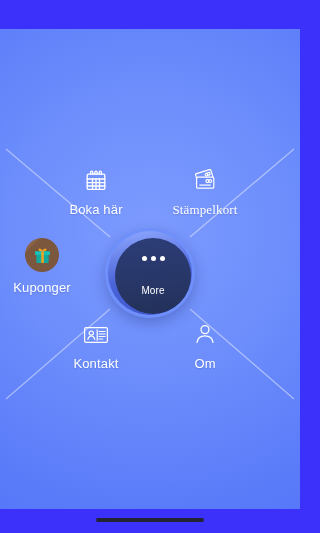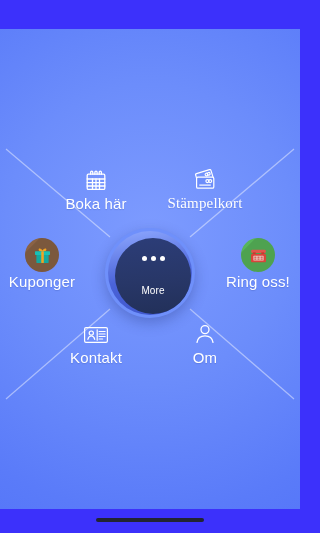--- a/index.html
+++ b/index.html
@@ -132,22 +132,22 @@
     z-index: 15;
     color: #ffffff;
   }
   .item .glyph {
     height: 26px;
     display: flex;
     align-items: center;
     justify-content: center;
   }
   .item .caption {
-    margin-top: 1px;
-    font-size: 15px;
+    margin-top: 8px;
+    font-size: 13px;
     color: #ffffff;
     letter-spacing: 0.15px;
     white-space: nowrap;
     text-shadow: 0 1px 1px rgba(40,60,140,0.22);
   }
 
   
   .item.badge .glyph { height: 34px; }
   .badge-circle {
     position: relative;
@@ -291,46 +291,20 @@
 
             <rect x="5" y="11.3" width="14" height="9.2" rx="0.7" fill="#14a8a0"></rect>
 
             <rect x="10.6" y="7.2" width="2.9" height="13.3" fill="#f0a323"></rect>
           </svg>
         </div>
       </div>
       <div class="caption">Kuponger</div>
     </div>
 
-    <div class="item badge" id="item-ring">
-      <div class="glyph">
-        <div class="badge-circle green">
-          <div class="badge-shade"></div>
-          <svg width="21" height="21" viewBox="0 0 24 24" style="position:relative">
-
-            <rect x="3.6" y="5.4" width="16.8" height="3.6" rx="1.4" fill="#e2564c"></rect>
-            <rect x="5.4" y="8.4" width="3.4" height="2.1" fill="#c8392f"></rect>
-            <rect x="15.2" y="8.4" width="3.4" height="2.1" fill="#c8392f"></rect>
-
-            <rect x="3.4" y="10.2" width="17.2" height="9.6" rx="1.3" fill="#d8453b"></rect>
-
-            <rect x="6.2" y="12.4" width="11.6" height="5.4" rx="0.6" fill="#f2cfc9"></rect>
-            <g fill="#c8392f">
-              <rect x="7.2" y="13.3" width="2.4" height="1.2"></rect>
-              <rect x="10.8" y="13.3" width="2.4" height="1.2"></rect>
-              <rect x="14.4" y="13.3" width="2.4" height="1.2"></rect>
-              <rect x="7.2" y="15.5" width="2.4" height="1.2"></rect>
-              <rect x="10.8" y="15.5" width="2.4" height="1.2"></rect>
-              <rect x="14.4" y="15.5" width="2.4" height="1.2"></rect>
-            </g>
-          </svg>
-        </div>
-      </div>
-      <div class="caption">Ring oss!</div>
-    </div>
 
     <div class="item" id="item-om">
       <div class="glyph">
         <svg width="22" height="24" viewBox="0 0 22 24" fill="none" stroke="#ffffff" stroke-width="1.3" stroke-linecap="round">
           <circle cx="11" cy="6.6" r="4"></circle>
           <path d="M3 19.4 c0.6 -4.6 4 -6.6 8 -6.6 c4 0 7.4 2 8 6.6"></path>
         </svg>
       </div>
       <div class="caption">Om</div>
     </div>

